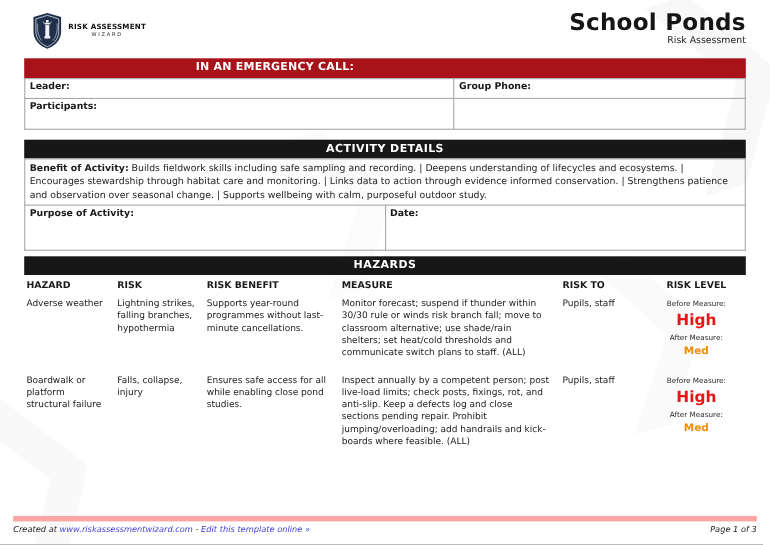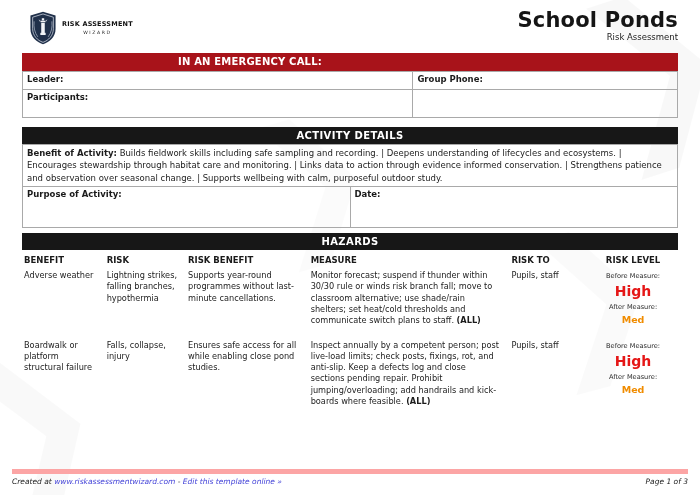--- a/index.html
+++ b/index.html
@@ -56,21 +56,21 @@
   
   table.hazards { width:100%; border-collapse:collapse; table-layout:fixed; }
   table.hazards th { font-size:8.5px; font-weight:bold; text-align:left; padding:5px 6px 4px 2px; }
   table.hazards td { font-size:8.2px; vertical-align:top; line-height:1.38; padding:1px 8px 12px 2px; color:#1c1c1c; }
   table.hazards th.c-level, table.hazards td.c-level { text-align:center; padding-right:2px; }
   .col-hazard { width:12.6%; } .col-risk { width:12.4%; } .col-benefit { width:18.7%; }
   .col-measure { width:30.6%; } .col-riskto { width:12.0%; } .col-level { width:13.7%; }
   .lvl-label { font-size:6.6px; color:#2a2a2a; margin-top:2px; }
   .lvl-high { font-size:14px; font-weight:bold; color:#e51717; margin:1px 0 2px; }
   .lvl-med  { font-size:9.5px; font-weight:bold; color:#f08c00; margin-top:1px; }
-  .measure-all { font-weight:bold;text-align:center; }
+  .measure-all { font-weight:normal;text-align:center; }
 
   
   .footer { position:absolute; left:12px; right:12px; top:469px; border-top:5px solid #fca5a5;
     padding-top:3px; display:flex; justify-content:space-between; font-size:7.5px; font-style:italic; z-index:1;}
   .footer .left { color:#222; }
   .footer a { color:#4343d8; text-decoration:none; font-style:italic; }
   .footer .right { color:#222; }
 </style>
 </head>
 <body>
@@ -155,21 +155,21 @@
       <colgroup>
         <col class="col-hazard">
           <col class="col-risk">
           <col class="col-benefit">
         <col class="col-measure">
           <col class="col-riskto">
           <col class="col-level">
       </colgroup>
       <tbody>
           <tr>
-        <th>BENEFIT</th>
+        <th>HAZARD</th>
         <th>RISK</th>
         <th>RISK BENEFIT</th>
         <th>MEASURE</th>
         <th>RISK TO</th>
         <th class="c-level">RISK LEVEL</th>
       </tr>
       <tr>
         <td>Adverse weather</td>
         <td>Lightning strikes, falling branches, hypothermia</td>
         <td>Supports year-round programmes without last-minute cancellations.</td>

